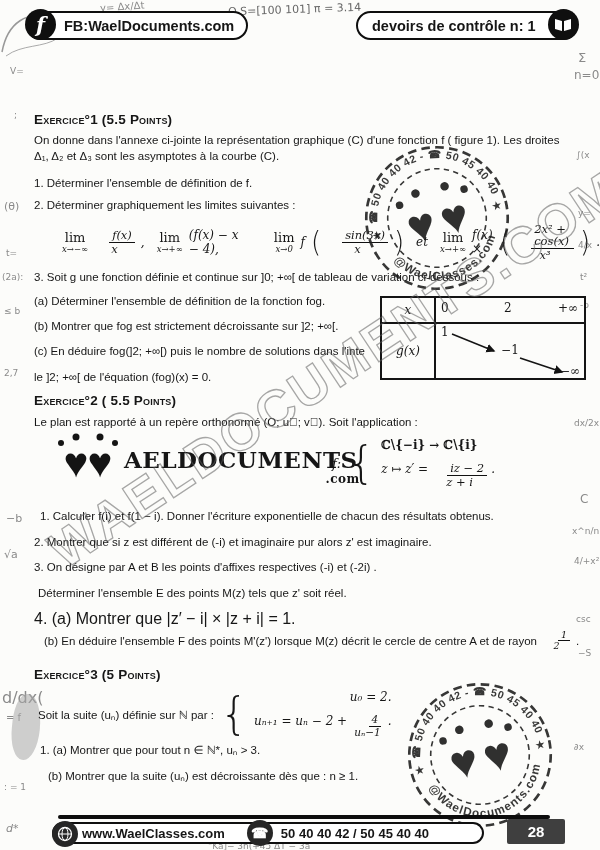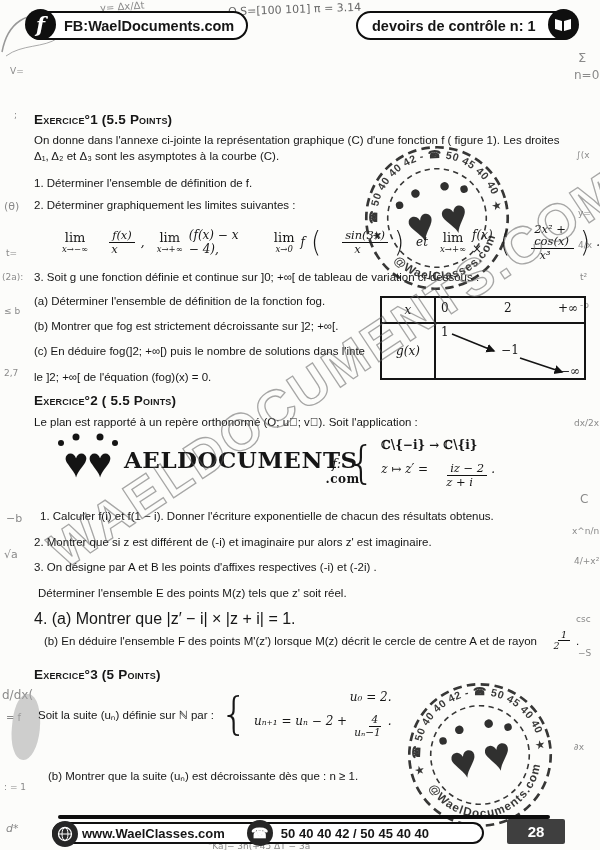--- a/index.html
+++ b/index.html
@@ -77,21 +77,21 @@
 
   <span class="hw" style="left:10px;top:66px">V=</span>
   <span class="hw" style="left:14px;top:110px">;</span>
   <span class="hw" style="left:4px;top:200px;font-size:11px">(θ)</span>
   <span class="hw" style="left:6px;top:248px">t=</span>
   <span class="hw" style="left:2px;top:272px">(2a):</span>
   <span class="hw" style="left:4px;top:306px">≤ b</span>
   <span class="hw" style="left:4px;top:368px">2,7</span>
   <span class="hw" style="left:6px;top:512px;font-size:11px">−b</span>
   <span class="hw" style="left:4px;top:548px;font-size:11px">√a</span>
-  <span class="hw" style="left:2px;top:688px;font-size:12px">d/dx(</span>
+  <span class="hw" style="left:2px;top:688px;font-size:16px">d/dx(</span>
   <span class="hw" style="left:6px;top:712px;font-size:10px">= f</span>
   <span class="hw" style="left:4px;top:782px">: = 1</span>
 
   <span class="hw" style="left:578px;top:50px;font-size:13px">Σ</span>
   <span class="hw" style="left:574px;top:68px;font-size:12px">n=0</span>
   <span class="hw" style="left:576px;top:150px">∫(x</span>
   <span class="hw" style="left:578px;top:208px">y=</span>
   <span class="hw" style="left:578px;top:240px">4/x</span>
   <span class="hw" style="left:580px;top:272px">t²</span>
   <span class="hw" style="left:580px;top:300px">-p</span>
@@ -257,20 +257,21 @@
       <span class="srow">
         <span class="math">uₙ₊₁ = uₙ − 2 +</span>
         <span class="frac" style="font-size:10.5px;">
           <span class="n">4</span>
             <span class="d">uₙ−1</span>
         </span>
         <span class="math">.</span>
       </span>
     </div>
   </div>
+  <div class="line" style="top:742px;left:40px;">1. (a) Montrer que pour tout n ∈ ℕ*, uₙ &gt; 3.</div>
   <div class="line" style="top:768px;left:48px;">(b) Montrer que la suite (uₙ) est décroissante dès que : n ≥ 1.</div>
 
   <div class="stamp" style="left:362px;top:143px;transform:rotate(-14deg);">
     <svg width="150" height="150" viewBox="0 0 140 140">
       <defs>
         <path id="s1top" d="M 14,70 A 56,56 0 0 1 126,70"></path>
         <path id="s1bot" d="M 14,72 A 56,56 0 0 0 126,72"></path>
       </defs>
       <circle cx="70" cy="70" r="66" fill="none" stroke="#1c1c1c" stroke-width="2.5" stroke-dasharray="8 5"></circle>
       <circle cx="70" cy="70" r="46" fill="none" stroke="#1c1c1c" stroke-width="1.5" stroke-dasharray="5 4"></circle>

